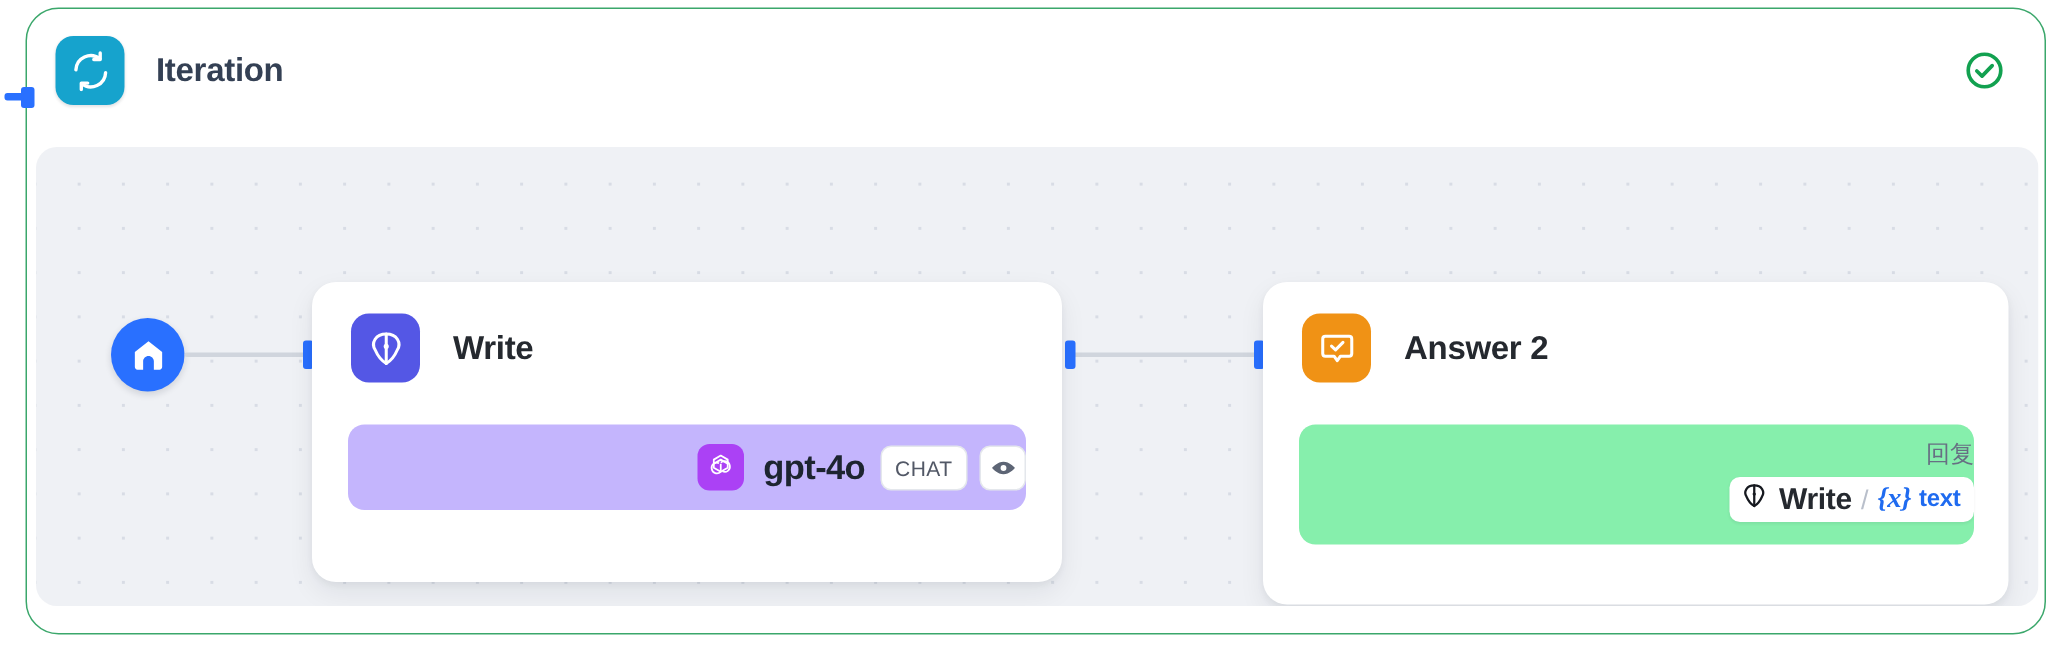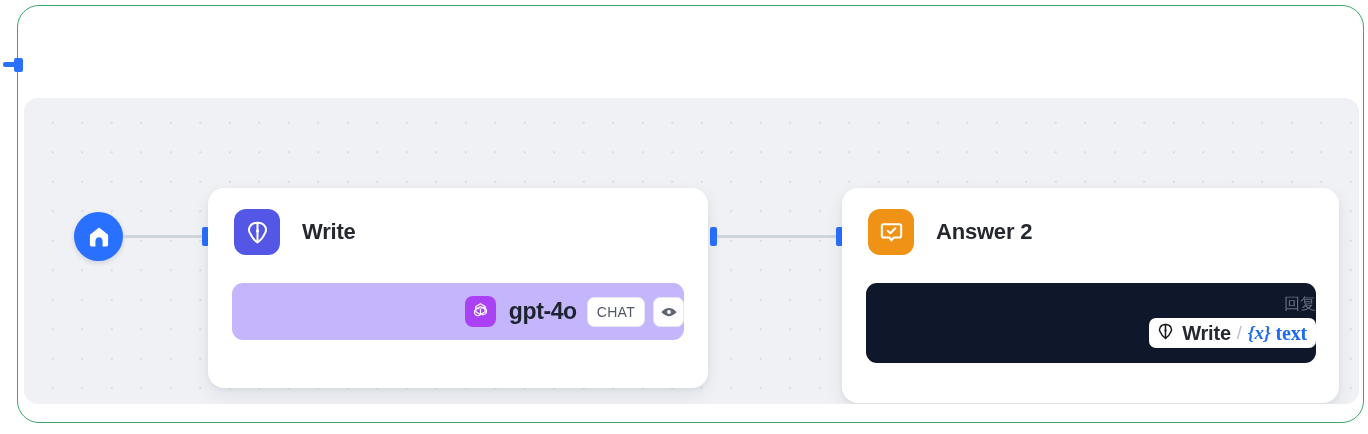--- a/index.html
+++ b/index.html
@@ -189,21 +189,21 @@
     border: 1px solid #e4e7ec;
     border-radius: 7px;
     display: flex; align-items: center; justify-content: center;
   }
 
   
   .answer-body {
     position: absolute;
     left: 24px; top: 95px;
     width: 450px; height: 80px;
-    background: #0f172a;
+    background: #86efac;
     border-radius: 11px;
     padding: 11px 0 0 14px;
   }
   .answer-label {
     font-size: 16px;
     color: #676f83;
     line-height: 20px;
   }
   .var-chip {
     margin-top: 4px;
@@ -229,34 +229,50 @@
   }
   .var-brace {
     font-size: 19px;
     font-weight: bold;
     font-style: italic;
     color: #1f6bf0;
     font-family: "Liberation Serif", serif;
   }
   .var-key {
     margin-left: 5px;
-    font-size: 20px;
+    font-size: 16px;
     font-weight: bold;
     color: #1f6bf0;
     letter-spacing: -.2px;
-    font-family: Liberation Serif, serif;
   }
 </style>
 </head>
 <body>
 
 <div class="iteration-node">
 
   <div class="port-left-external"></div>
 
+  <div class="iter-header">
+    <div class="iter-icon">
+      <svg width="27" height="27" viewBox="0 0 24 24" fill="none" stroke="#ffffff" stroke-width="2" stroke-linecap="round" stroke-linejoin="round">
+        <path d="M3.2 11.2a8.8 8.8 0 0 1 14.2-6.6"></path>
+        <polyline points="17.6 1.2 17.6 5 13.8 5"></polyline>
+        <path d="M20.8 12.8a8.8 8.8 0 0 1-14.2 6.6"></path>
+        <polyline points="6.4 22.8 6.4 19 10.2 19"></polyline>
+      </svg>
+    </div>
+    <div class="iter-title">Iteration</div>
+    <div class="iter-status">
+      <svg width="28" height="28" viewBox="0 0 24 24" fill="none" stroke="#12a150" stroke-width="2.1" stroke-linecap="round" stroke-linejoin="round">
+        <circle cx="12" cy="12" r="9.3"></circle>
+        <polyline points="7.6 12.3 10.6 15.2 16.4 9.2"></polyline>
+      </svg>
+    </div>
+  </div>
 
   <div class="iter-canvas">
 
     <div class="start-node">
       <svg width="26" height="26" viewBox="0 0 24 24" fill="#ffffff">
         <path d="M12 3.2 3.6 9.9v9.2c0 .9.7 1.6 1.6 1.6h3.5v-5.1c0-1.8 1.5-3.3 3.3-3.3s3.3 1.5 3.3 3.3v5.1h3.5c.9 0 1.6-.7 1.6-1.6V9.9L12 3.2z"></path>
       </svg>
     </div>
 
     <div class="edge-line edge-1"></div>

